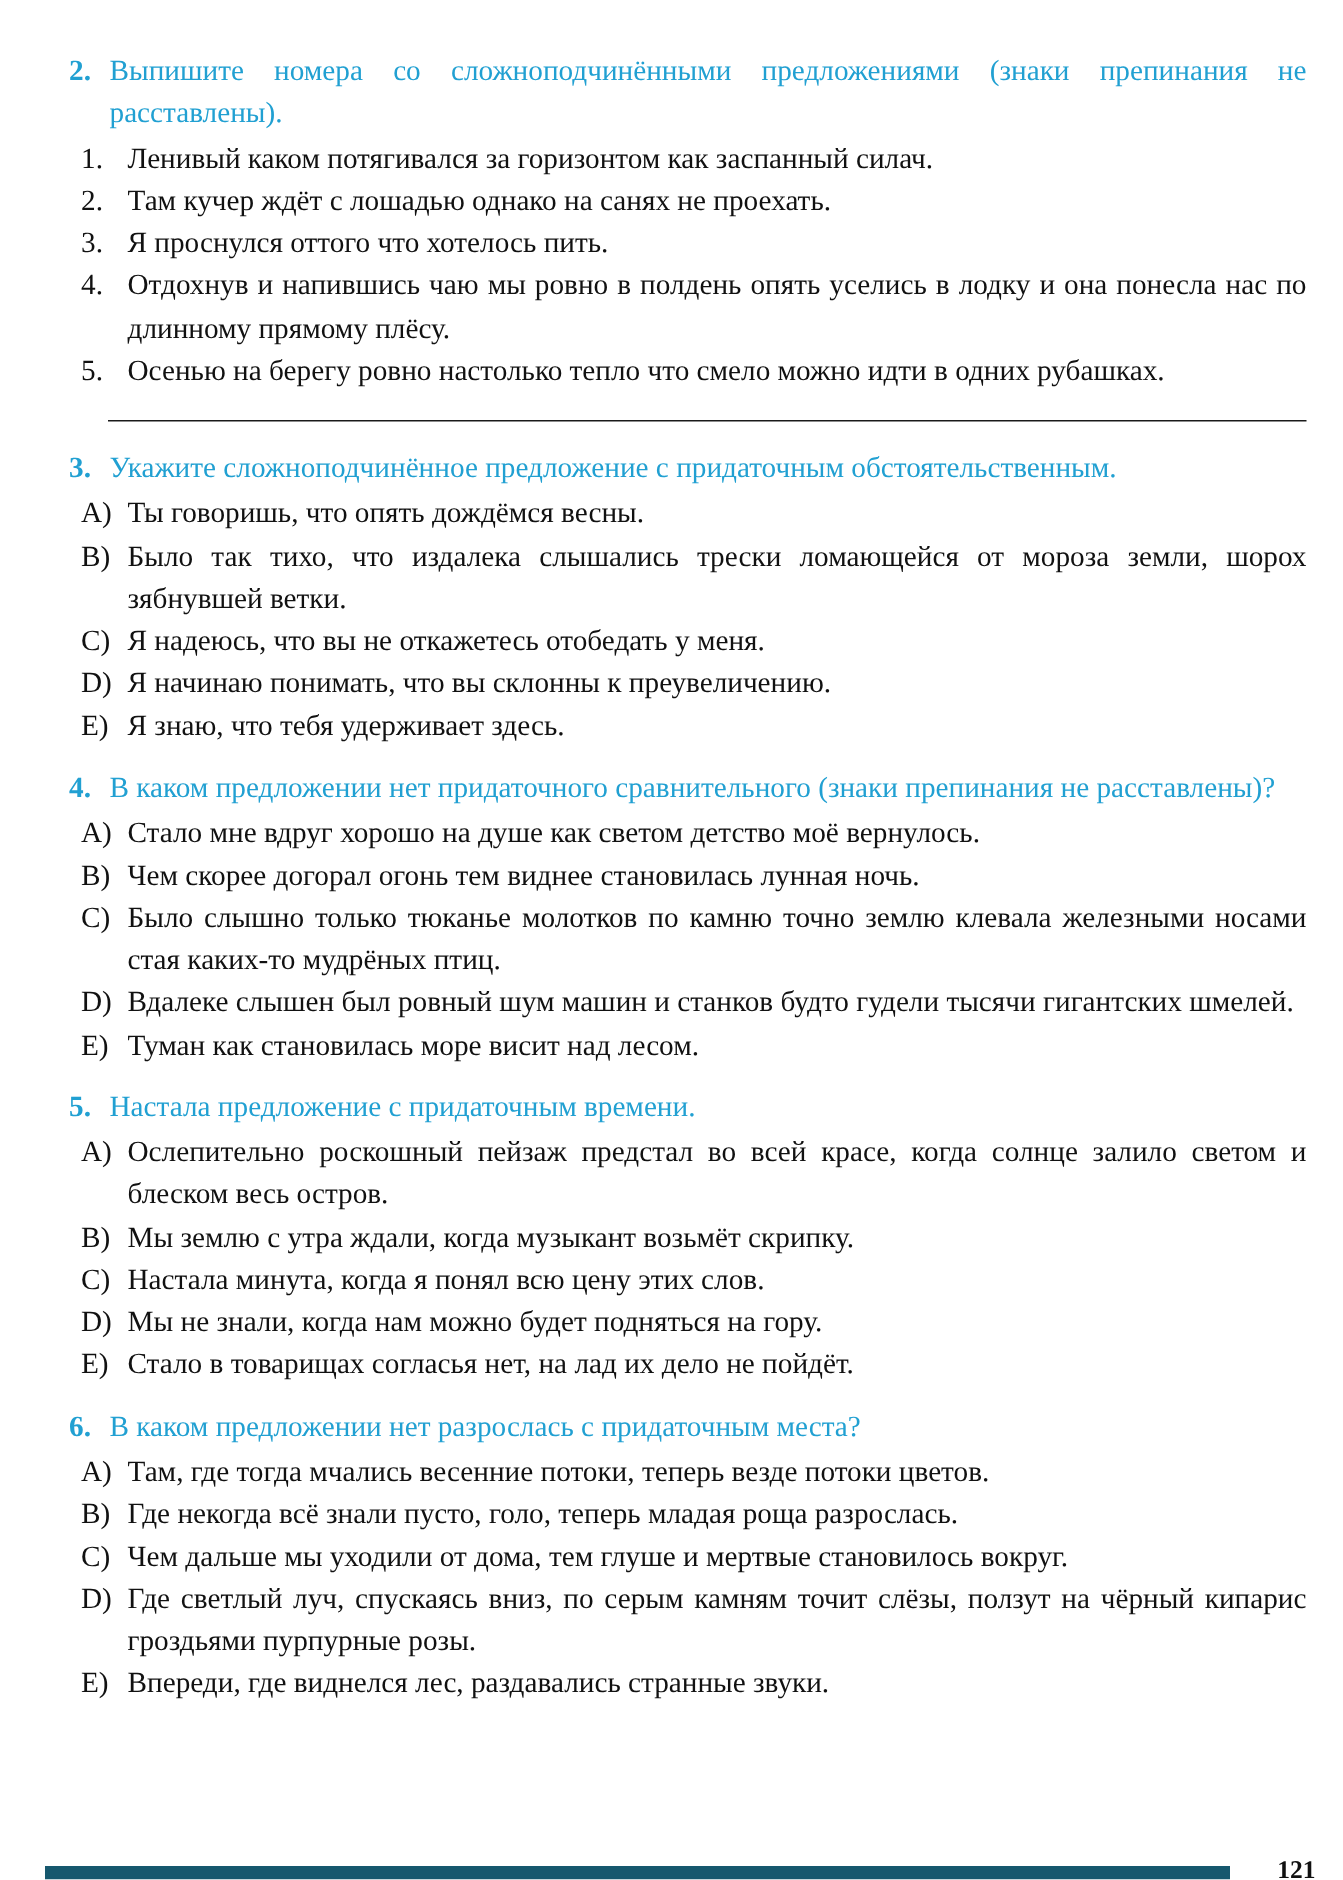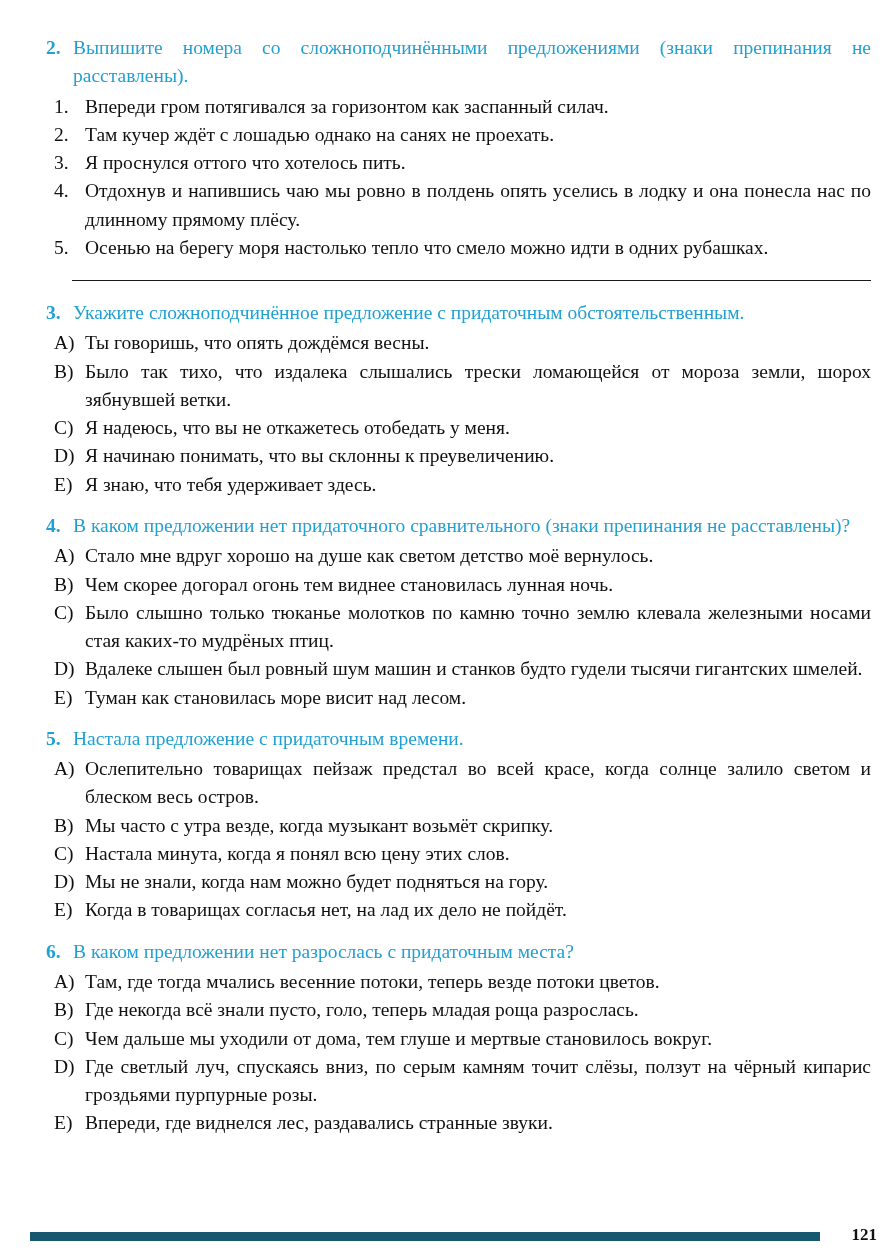--- a/index.html
+++ b/index.html
@@ -36,21 +36,21 @@
   .item-label { white-space: nowrap; }
   .item-text { text-align: justify; }
   .divider {
     border: none;
     border-top: 1.6px solid #1a1a1a;
     margin: 18px 0 18px 26px;
   }
   .footer {
     position: absolute;
     left: 0;
-    bottom: 12px;
+    bottom: 0;
     width: 895px;
     height: 16px;
   }
   .footer-bar {
     position: absolute;
     left: 30px;
     bottom: 0;
     width: 790px;
     height: 9px;
     background: #16586e;
@@ -70,37 +70,37 @@
 <div class="page">
 
   <section class="question">
     <div class="q-head">
       <span class="q-num">2.</span>
       <span class="q-prompt">Выпишите номера со сложноподчинёнными предложениями (знаки препинания не расставлены).</span>
     </div>
     <div class="q-items">
       <div class="q-item">
         <span class="item-label">1.</span>
-        <span class="item-text">Впереди гром потягивался за горизонтом как заспанный силач.</span>
+        <span class="item-text">Ленивый каком потягивался за горизонтом как заспанный силач.</span>
       </div>
       <div class="q-item">
         <span class="item-label">2.</span>
         <span class="item-text">Там кучер ждёт с лошадью однако на санях не проехать.</span>
       </div>
       <div class="q-item">
         <span class="item-label">3.</span>
         <span class="item-text">Я проснулся оттого что хотелось пить.</span>
       </div>
       <div class="q-item">
         <span class="item-label">4.</span>
         <span class="item-text">Отдохнув и напившись чаю мы ровно в полдень опять уселись в лодку и она понесла нас по длинному прямому плёсу.</span>
       </div>
       <div class="q-item">
         <span class="item-label">5.</span>
-        <span class="item-text">Осенью на берегу моря настолько тепло что смело можно идти в одних рубашках.</span>
+        <span class="item-text">Осенью на берегу ровно настолько тепло что смело можно идти в одних рубашках.</span>
       </div>
     </div>
   </section>
 
   <hr class="divider">
 
   <section class="question">
     <div class="q-head">
       <span class="q-num">3.</span>
       <span class="q-prompt">Укажите сложноподчинённое предложение с придаточным обстоятельственным.</span>
@@ -159,37 +159,37 @@
   </section>
 
   <section class="question">
     <div class="q-head">
       <span class="q-num">5.</span>
       <span class="q-prompt">Настала предложение с придаточным времени.</span>
     </div>
     <div class="q-items">
       <div class="q-item">
         <span class="item-label">A)</span>
-        <span class="item-text">Ослепительно товарищах пейзаж предстал во всей красе, когда солнце залило светом и блеском весь остров.</span>
-      </div>
-      <div class="q-item">
-        <span class="item-label">B)</span>
-        <span class="item-text">Мы часто с утра везде, когда музыкант возьмёт скрипку.</span>
+        <span class="item-text">Ослепительно роскошный пейзаж предстал во всей красе, когда солнце залило светом и блеском весь остров.</span>
+      </div>
+      <div class="q-item">
+        <span class="item-label">B)</span>
+        <span class="item-text">Мы землю с утра ждали, когда музыкант возьмёт скрипку.</span>
       </div>
       <div class="q-item">
         <span class="item-label">C)</span>
         <span class="item-text">Настала минута, когда я понял всю цену этих слов.</span>
       </div>
       <div class="q-item">
         <span class="item-label">D)</span>
         <span class="item-text">Мы не знали, когда нам можно будет подняться на гору.</span>
       </div>
       <div class="q-item">
         <span class="item-label">E)</span>
-        <span class="item-text">Когда в товарищах согласья нет, на лад их дело не пойдёт.</span>
+        <span class="item-text">Стало в товарищах согласья нет, на лад их дело не пойдёт.</span>
       </div>
     </div>
   </section>
 
   <section class="question">
     <div class="q-head">
       <span class="q-num">6.</span>
       <span class="q-prompt">В каком предложении нет разрослась с придаточным места?</span>
     </div>
     <div class="q-items">

